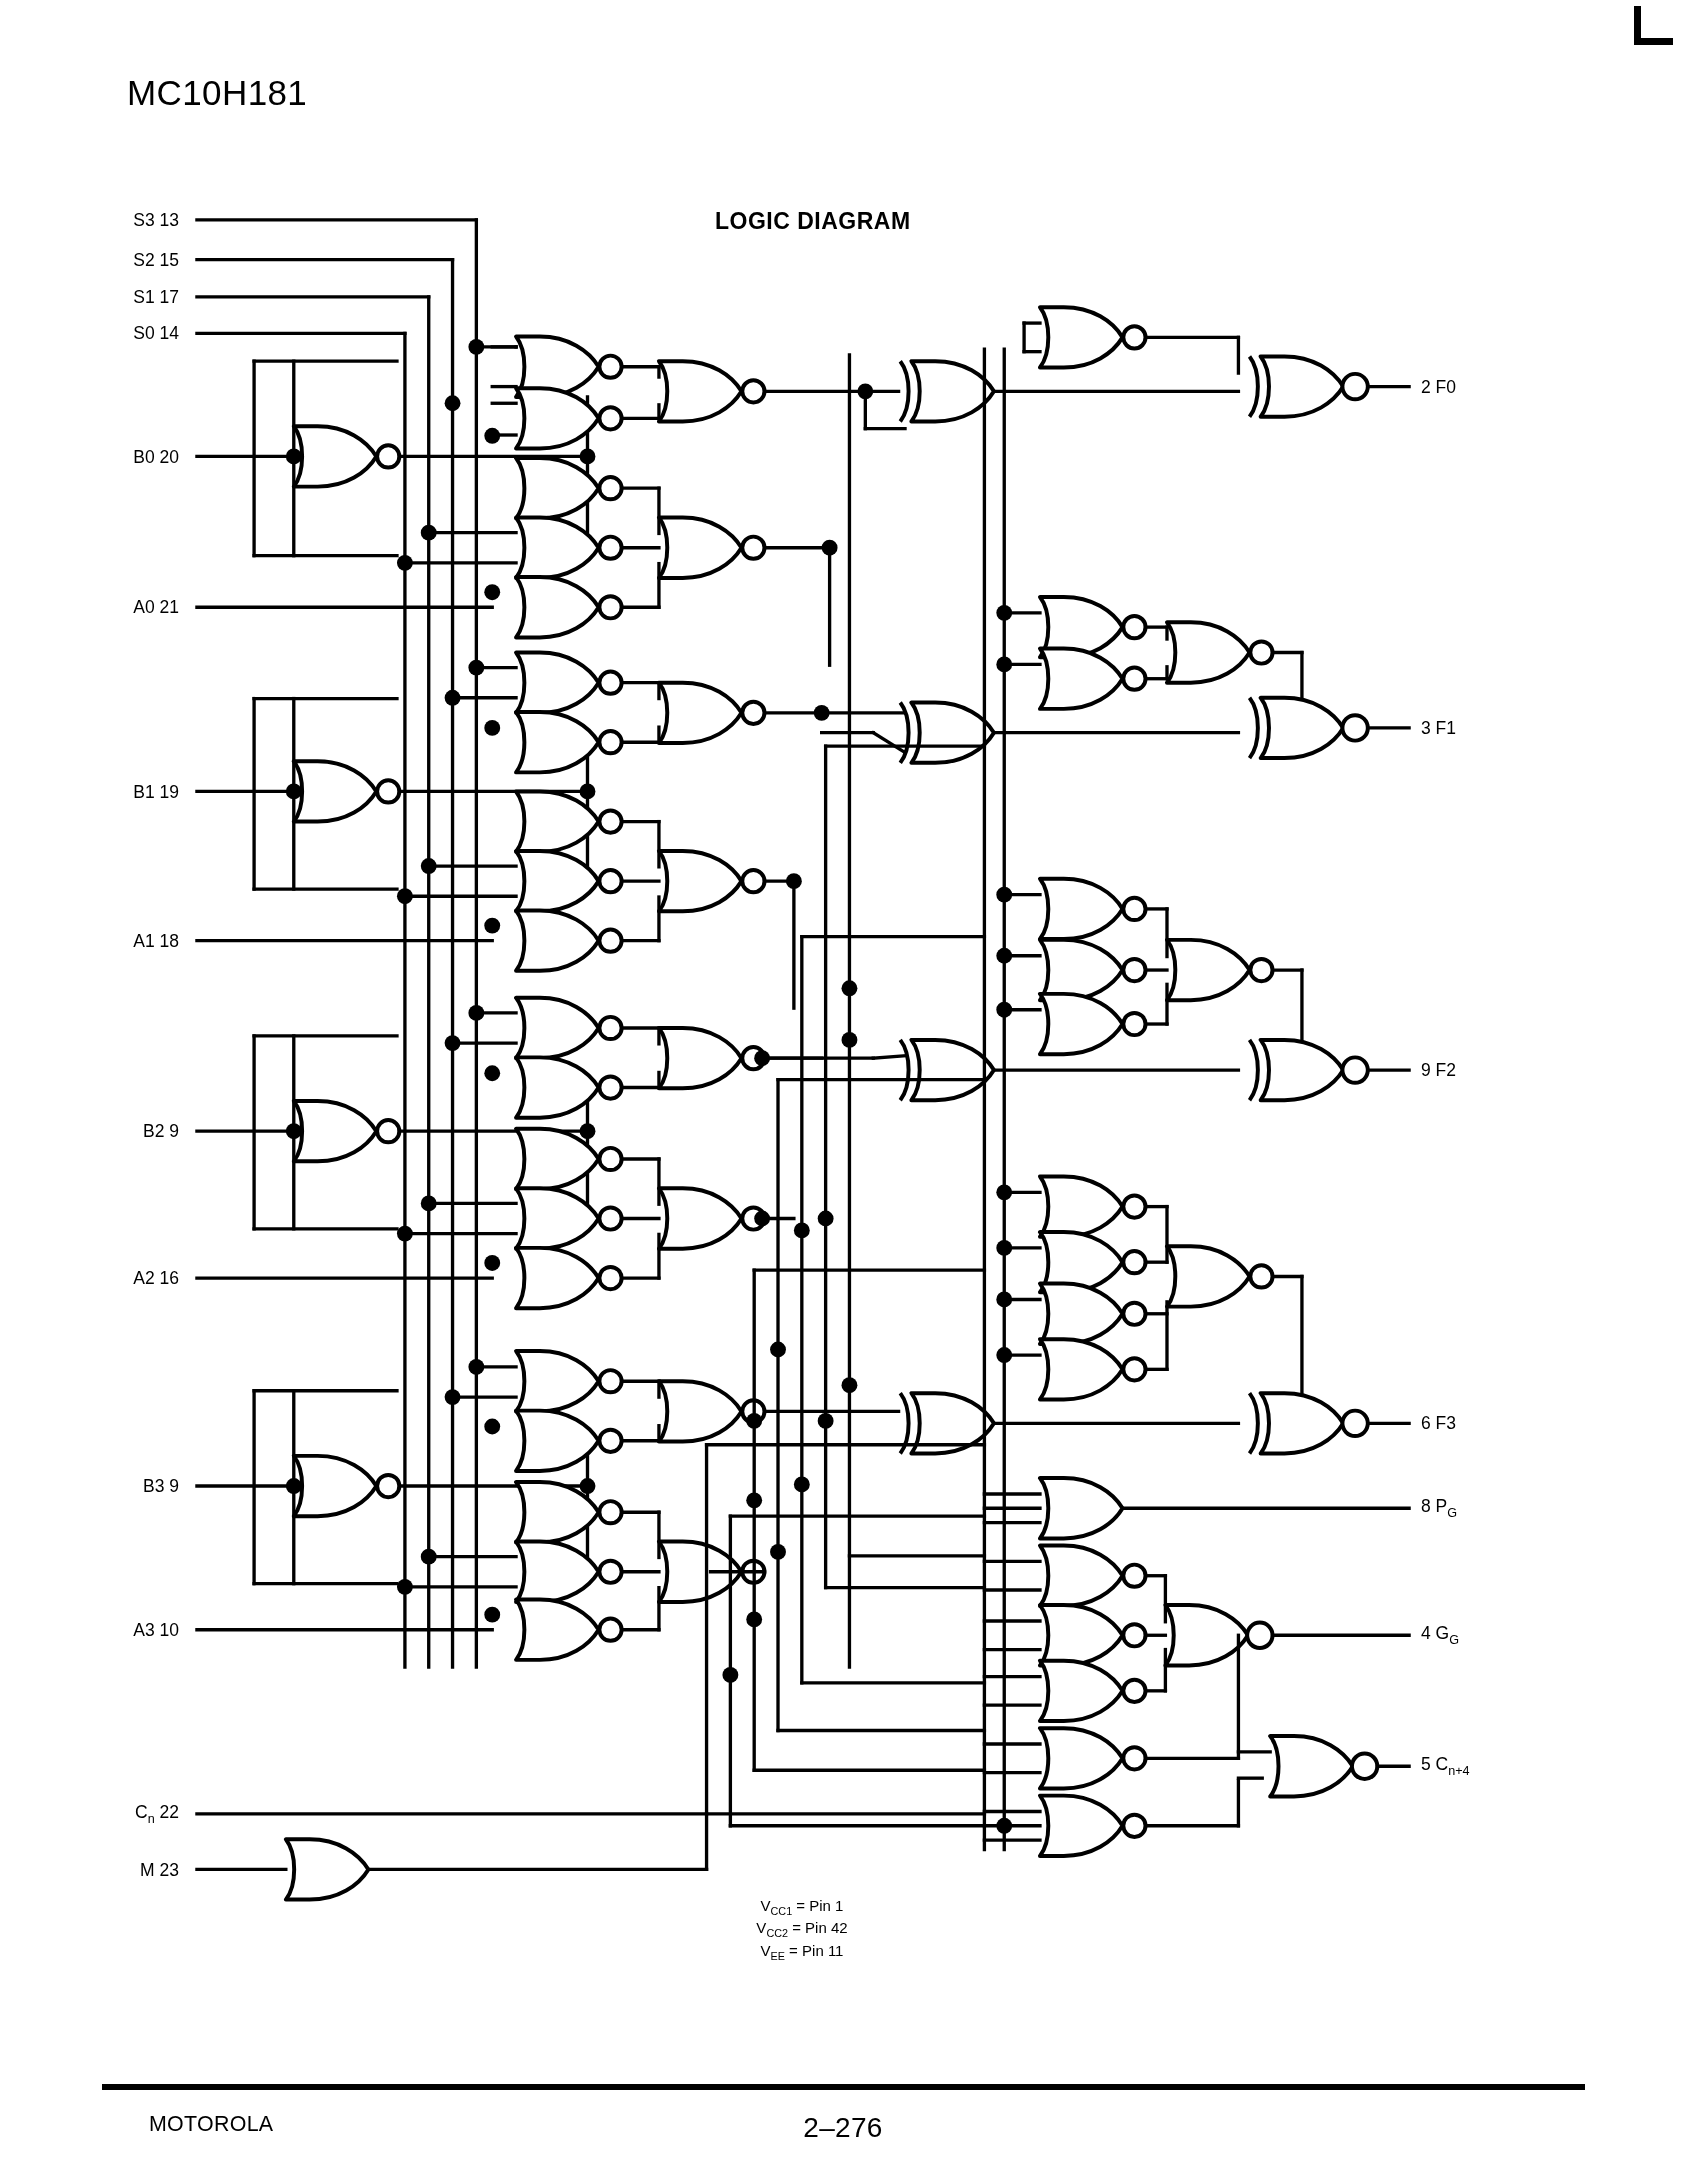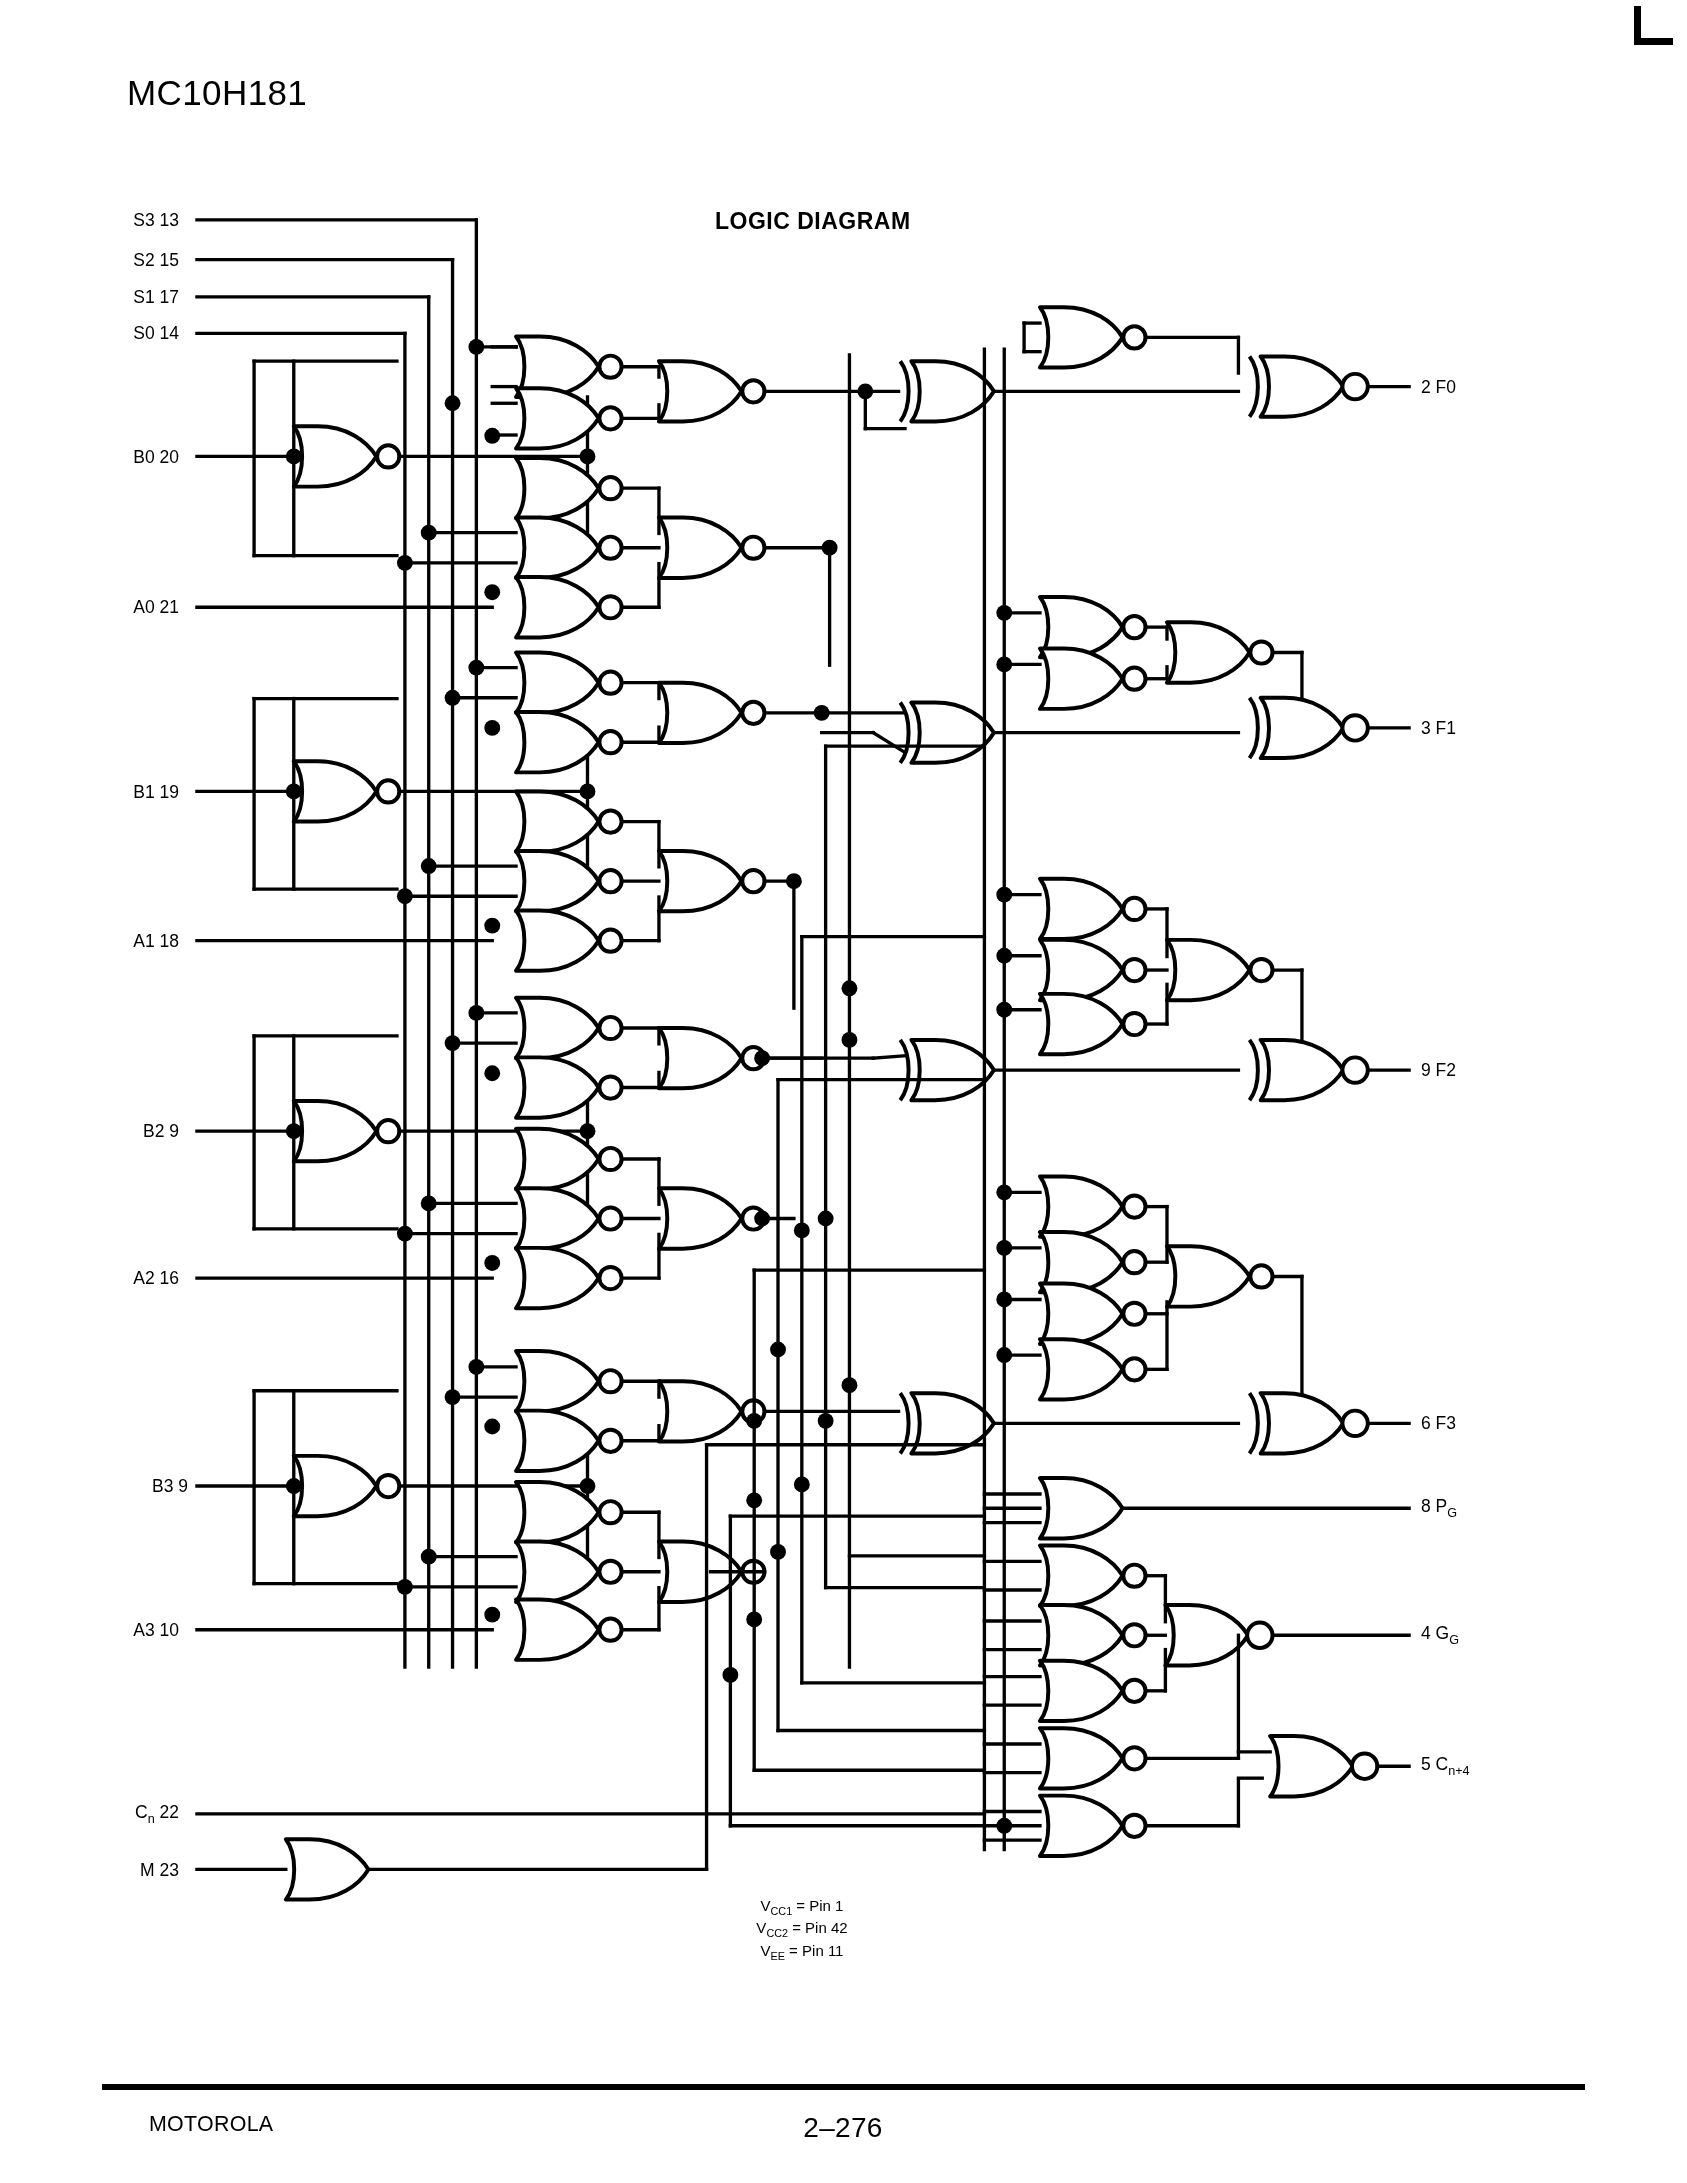--- a/index.html
+++ b/index.html
@@ -686,21 +686,21 @@
   <div class="sig-label left" style="left:179px;top:220px;">S3 13</div>
   <div class="sig-label left" style="left:179px;top:260px;">S2 15</div>
   <div class="sig-label left" style="left:179px;top:297px;">S1 17</div>
   <div class="sig-label left" style="left:179px;top:333px;">S0 14</div>
   <div class="sig-label left" style="left:179px;top:457px;">B0 20</div>
   <div class="sig-label left" style="left:179px;top:607px;">A0 21</div>
   <div class="sig-label left" style="left:179px;top:792px;">B1 19</div>
   <div class="sig-label left" style="left:179px;top:941px;">A1 18</div>
   <div class="sig-label left" style="left:179px;top:1131px;">B2 9</div>
   <div class="sig-label left" style="left:179px;top:1278px;">A2 16</div>
-  <div class="sig-label left" style="left:179px;top:1486px;margin-left:9px;">B3 9</div>
+  <div class="sig-label left" style="left:179px;top:1486px;">B3 9</div>
   <div class="sig-label left" style="left:179px;top:1630px;">A3 10</div>
 
   <div class="sig-label left" style="left:179px;top:1814px;">
     <span>C</span><sub>n</sub>&nbsp;<span>22</span>
   </div>
   <div class="sig-label left" style="left:179px;top:1870px;">M 23</div>
 
   <div class="sig-label right" style="left:1421px;top:387px;">2 F0</div>
   <div class="sig-label right" style="left:1421px;top:728px;">3 F1</div>
   <div class="sig-label right" style="left:1421px;top:1070px;">9 F2</div>

